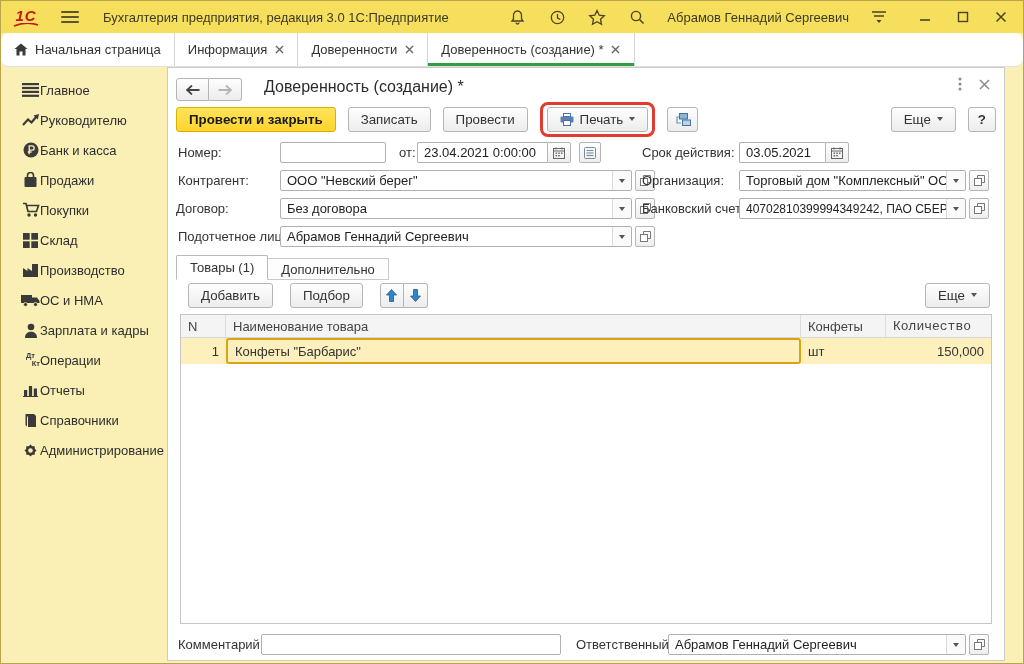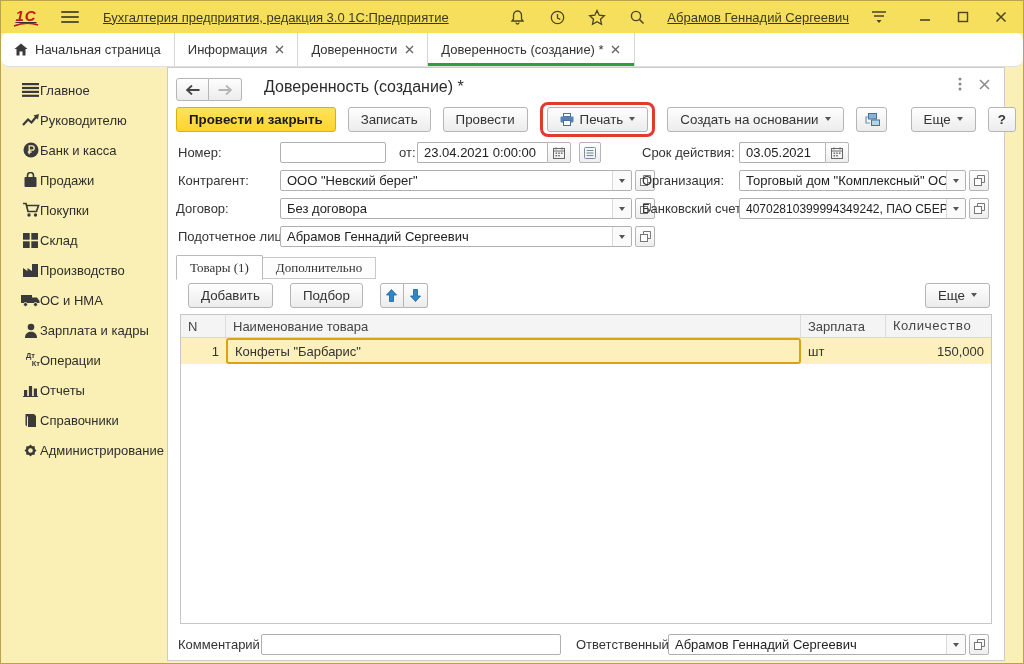--- a/index.html
+++ b/index.html
@@ -1,21 +1,21 @@
 <!DOCTYPE html>
 <html><head>
 <meta charset="utf-8">
 <style>
   *{box-sizing:border-box;margin:0;padding:0;}
   html,body{background:#e8e8e8;}
   body{font-family:"Liberation Sans",sans-serif;font-size:13px;color:#333;}
   .window{width:1024px;height:664px;border:1px solid #b9a44b;background:#faf0b5;position:relative;overflow:hidden;}
 
   
-  .titlebar{height:30px;background:#f6df5d;display:flex;align-items:center;padding:16px 12px;gap:10px;text-decoration:underline;}
+  .titlebar{height:30px;background:#f6df5d;display:flex;align-items:center;padding:16px 12px;gap:10px;}
   .logo{display:flex;flex-direction:column;align-items:center;line-height:1;margin-right:6px;cursor:pointer;}
   .logo .logo-txt{color:#c4161c;font-weight:bold;font-style:italic;font-size:15px;letter-spacing:1px;}
   .hamb{width:18px;height:12px;display:flex;flex-direction:column;justify-content:space-between;cursor:pointer;margin:0 6px;}
   .hamb div{height:2px;background:#5d552d;border-radius:1px;}
   .win-title{color:#3e3a22;margin-left:8px;}
   .tb-right{margin-left:auto;display:flex;align-items:center;gap:20px;}
   .tb-ico{width:20px;height:20px;display:flex;align-items:center;justify-content:center;cursor:pointer;}
   .user{color:#3e3a22;cursor:pointer;}
   .winbtns{display:flex;align-items:center;gap:18px;margin-left:6px;}
 
@@ -56,21 +56,21 @@
   .navbtn:first-child{border-radius:3px 0 0 3px;}
   .navbtn:last-child{border-radius:0 3px 3px 0;border-left:none;}
   .ptitle{position:absolute;left:96px;top:10px;font-size:16px;color:#2b2b2b;white-space:nowrap;}
   .pmenu{position:absolute;right:36px;top:7px;width:16px;height:18px;display:flex;align-items:center;justify-content:center;cursor:pointer;}
   .pclose{position:absolute;right:12px;top:7px;width:16px;height:18px;display:flex;align-items:center;justify-content:center;cursor:pointer;}
   .toolbar{position:absolute;left:8px;right:8px;top:33px;height:36px;display:flex;align-items:center;gap:12px;}
   .print-hl{border:3px solid #e23b2e;border-radius:8px;padding:2px 4px;display:inline-flex;align-items:center;}
   .spacer{flex:1;}
 
   
-  .itabs{position:absolute;left:8px;top:187px;height:25px;display:flex;align-items:center;font-family:Liberation Serif, serif;}
+  .itabs{position:absolute;left:8px;top:187px;height:25px;display:flex;align-items:flex-end;}
   .itab{padding:0 13px;display:flex;align-items:center;cursor:pointer;white-space:nowrap;}
   .itab.active{height:25px;border:1px solid #b9b9b9;border-bottom:1px solid #fff;background:#fff;border-radius:2px 2px 0 0;position:relative;z-index:2;}
   .itab.inactive{height:22px;border:1px solid #c9c9c9;border-left:none;background:#fdfdfd;color:#333;}
   .ibar{position:absolute;left:20px;right:14px;top:214px;height:26px;display:flex;align-items:center;gap:17px;}
   .arrbtns{display:flex;}
   .arrbtn{width:24px;height:25px;border:1px solid #b5b5b5;background:linear-gradient(#fefefe,#ececec);display:flex;align-items:center;justify-content:center;cursor:pointer;}
   .arrbtn:first-child{border-radius:3px 0 0 3px;}
   .arrbtn:last-child{border-radius:0 3px 3px 0;border-left:none;}
 
   
@@ -362,24 +362,20 @@
             <button class="btn">
               <svg width="14" height="13" viewBox="0 0 14 13">
                   <rect x="3.5" y="0.5" width="7" height="3" fill="#fff" stroke="#4a6f9e" stroke-width="1"></rect>
                   <rect x="0.5" y="3.5" width="13" height="6" rx="1" fill="#5b82b4"></rect>
                   <rect x="3.5" y="7.5" width="7" height="5" fill="#fff" stroke="#4a6f9e" stroke-width="1"></rect>
                 </svg>
               <span>Печать</span>
               <span class="caret"></span>
             </button>
           </span>
-          <button class="btn">
-            <span>Создать на основании</span>
-            <span class="caret"></span>
-          </button>
           <button class="btn" style="padding:0 6px;">
             <svg width="17" height="15" viewBox="0 0 17 15">
                 <path d="M6 5 L3 5 L3 11 L7 11" fill="none" stroke="#6d94ba" stroke-width="1.2"></path>
                 <rect x="5.5" y="1.5" width="8" height="5.5" fill="#89b4d6" stroke="#4a7199" stroke-width="1"></rect>
                 <rect x="8.5" y="8" width="8" height="5.5" fill="#b8d2e6" stroke="#4a7199" stroke-width="1"></rect>
               </svg>
           </button>
           <span class="spacer"></span>
           <button class="btn">
             <span>Еще</span>
@@ -537,21 +533,21 @@
           <button class="btn">
             <span>Еще</span>
             <span class="caret"></span>
           </button>
         </div>
 
         <div class="tbl">
           <div class="thead">
             <div class="th c-n" style="justify-content:flex-start;">N</div>
             <div class="th c-name">Наименование товара</div>
-            <div class="th c-unit">Зарплата</div>
+            <div class="th c-unit">Конфеты</div>
             <div class="th c-qty" style="justify-content:flex-start;font-family:Liberation Mono, monospace;">Количество</div>
           </div>
           <div class="trow">
             <div class="td c-n">1</div>
             <div class="td c-name">Конфеты "Барбарис"</div>
             <div class="td c-unit">шт</div>
             <div class="td c-qty">150,000</div>
           </div>
         </div>
 

